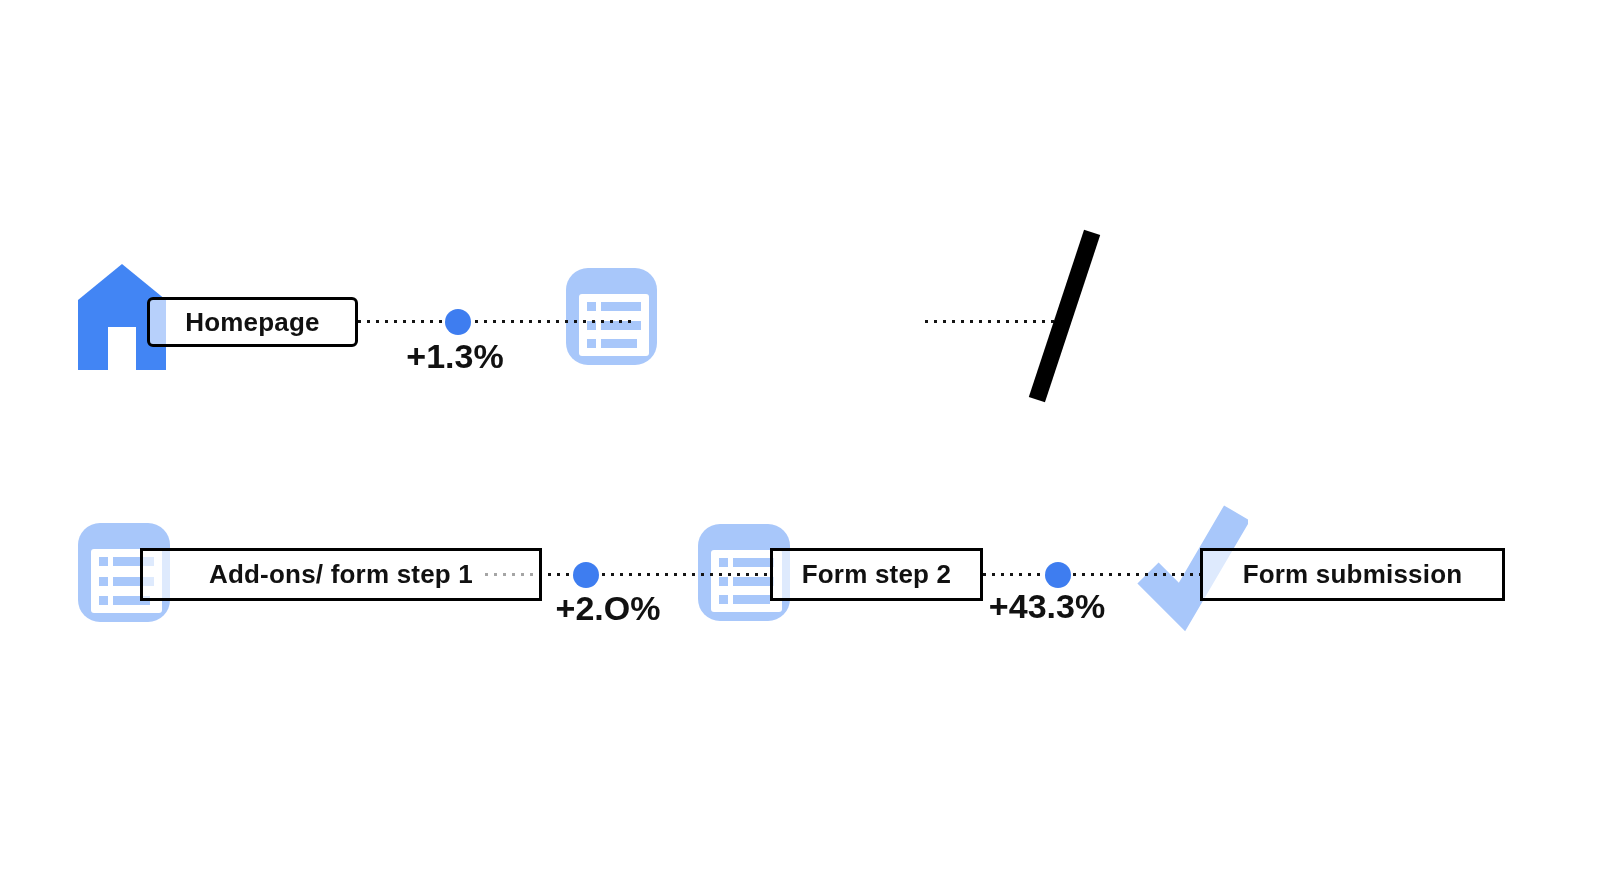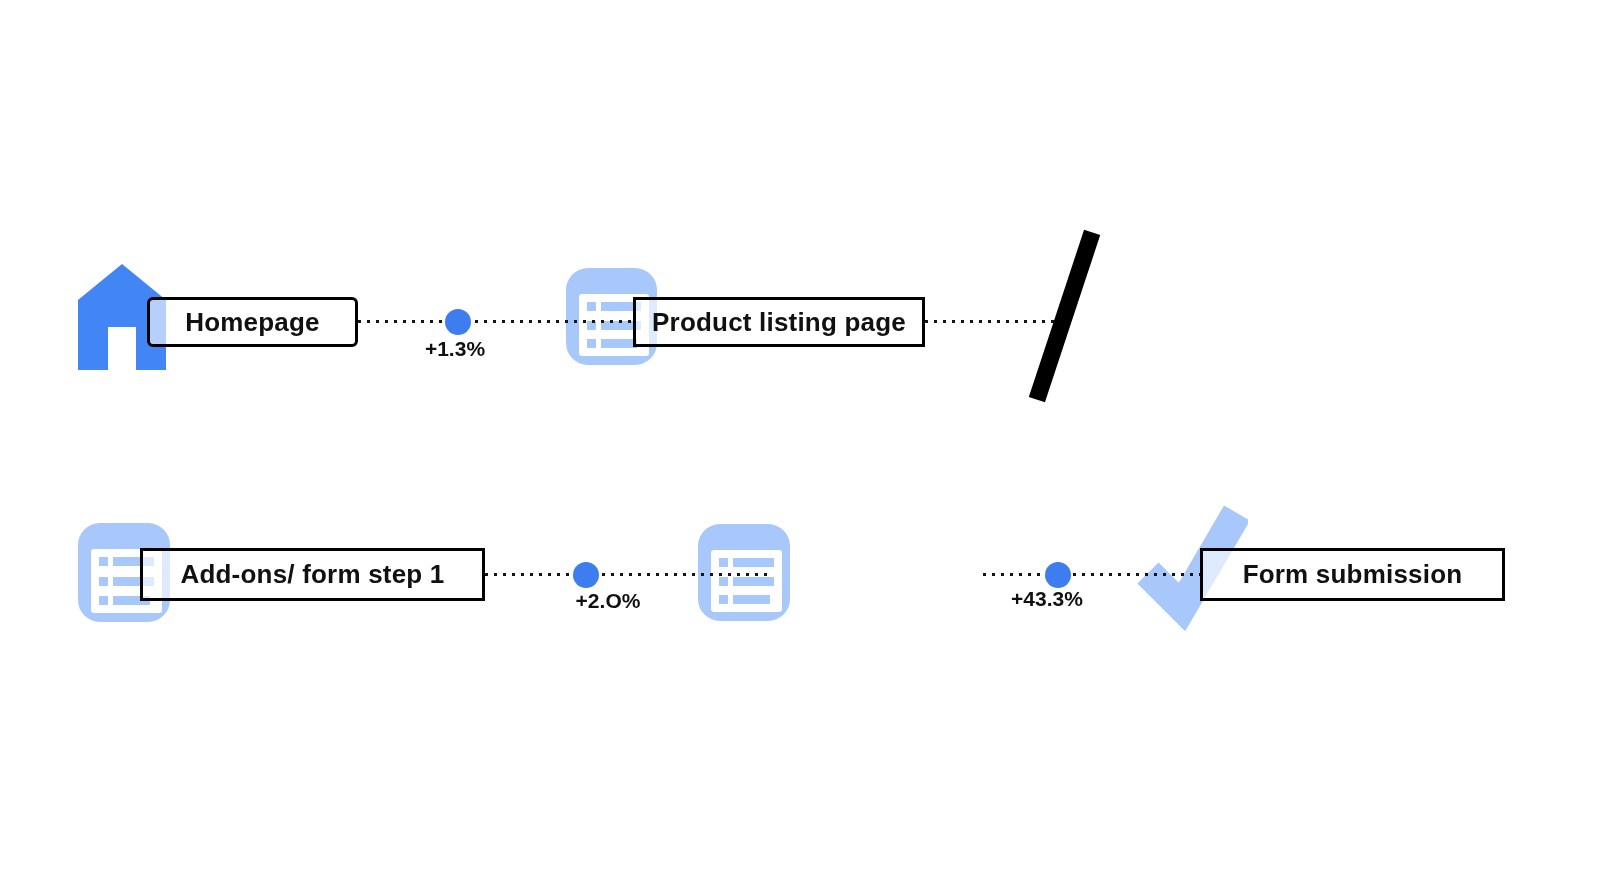--- a/index.html
+++ b/index.html
@@ -55,21 +55,21 @@
     position: absolute;
     width: 26px;
     height: 26px;
     border-radius: 50%;
     background: var(--dot-blue, #3E7DF0);
     z-index: 3;
   }
   .pct {
     position: absolute;
     transform: translateX(-50%);
-    font-size: 21px;
+    font-size: 34px;
     font-weight: 700;
     color: #111;
     z-index: 3;
     white-space: nowrap;
   }
 
   
   .home {
     position: absolute;
     z-index: 1;
@@ -176,23 +176,20 @@
       <div class="lrow">
           <div class="bullet"></div>
           <div class="bar"></div>
         </div>
       <div class="lrow">
           <div class="bullet"></div>
           <div class="bar"></div>
         </div>
     </div>
   </div>
-  <div class="lbox" style="left:633px; top:297px; width:292px;">
-    <span>Product listing page</span>
-  </div>
 
   <div class="dotline" style="left:925px; top:320px; width:130px;"></div>
 
   <div class="slash" style="left:1056px; top:228px;"></div>
 
   <div class="licon" style="left:78px; top:523px; width:92px; height:99px;">
     <div class="card">
       <div class="lrow">
           <div class="bullet"></div>
           <div class="bar"></div>
@@ -200,21 +197,21 @@
       <div class="lrow">
           <div class="bullet"></div>
           <div class="bar"></div>
         </div>
       <div class="lrow">
           <div class="bullet"></div>
           <div class="bar"></div>
         </div>
     </div>
   </div>
-  <div class="lbox" style="left:140px; top:548px; width:345px; height:53px;">
+  <div class="lbox" style="left:140px; top:548px; width:402px; height:53px;">
     <span>Add-ons/ form step 1</span>
   </div>
 
   <div class="dotline" style="left:485px; top:573px; width:285px;"></div>
   <div class="cdot" style="left:573px; top:562px;"></div>
   <div class="pct" style="left:584px; top:589px;margin-left:24px;">+2.O%</div>
 
   <div class="licon" style="left:698px; top:524px; width:92px; height:97px;">
     <div class="card">
       <div class="lrow">
@@ -223,20 +220,23 @@
         </div>
       <div class="lrow">
           <div class="bullet"></div>
           <div class="bar"></div>
         </div>
       <div class="lrow">
           <div class="bullet"></div>
           <div class="bar"></div>
         </div>
     </div>
+  </div>
+  <div class="lbox" style="left:770px; top:548px; width:213px; height:53px;">
+    <span>Form step 2</span>
   </div>
 
   <div class="dotline" style="left:983px; top:573px; width:217px;"></div>
   <div class="cdot" style="left:1045px; top:562px;"></div>
   <div class="pct" style="left:1047px; top:587px;">+43.3%</div>
 
   <svg class="check" style="left:1128px; top:500px;" width="120" height="135" viewBox="0 0 120 135">
     <polyline points="20,73 54,107 109,13"></polyline>
   </svg>
   <div class="lbox" style="left:1200px; top:548px; width:305px; height:53px;align-items:center;">

